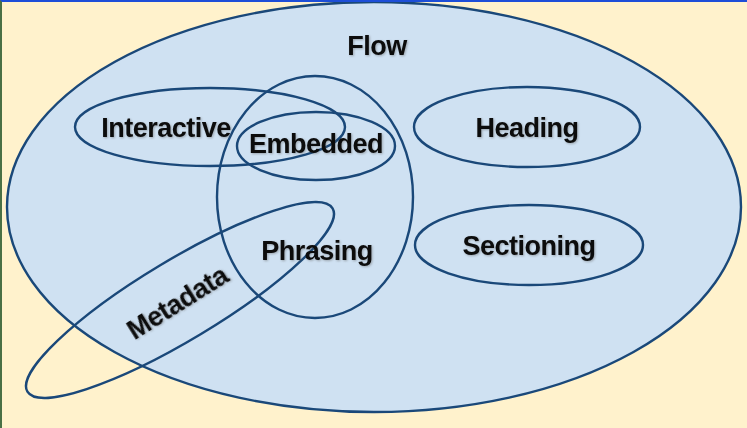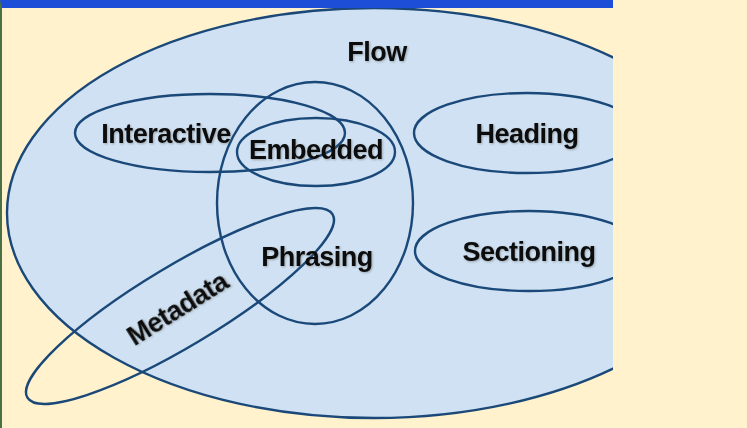--- a/index.html
+++ b/index.html
@@ -3,25 +3,25 @@
 <meta charset="utf-8">
 <style>
   html, body {
     margin: 0;
     padding: 0;
     background: #fff2cc;
     font-family: "Liberation Sans", sans-serif;
   }
   .page {
     position: relative;
-    width: 613px;
+    width: 747px;
     height: 428px;
     box-sizing: border-box;
     background: #fff2cc;
-    border-top: 8px solid #1d4ed8;
+    border-top: 2px solid #1d4ed8;
     border-left: 2px solid #4a7045;
     overflow: hidden;
   }
   svg.venn {
     position: absolute;
     top: -2px;   
     left: -2px;
     display: block;
   }
   .shape {

